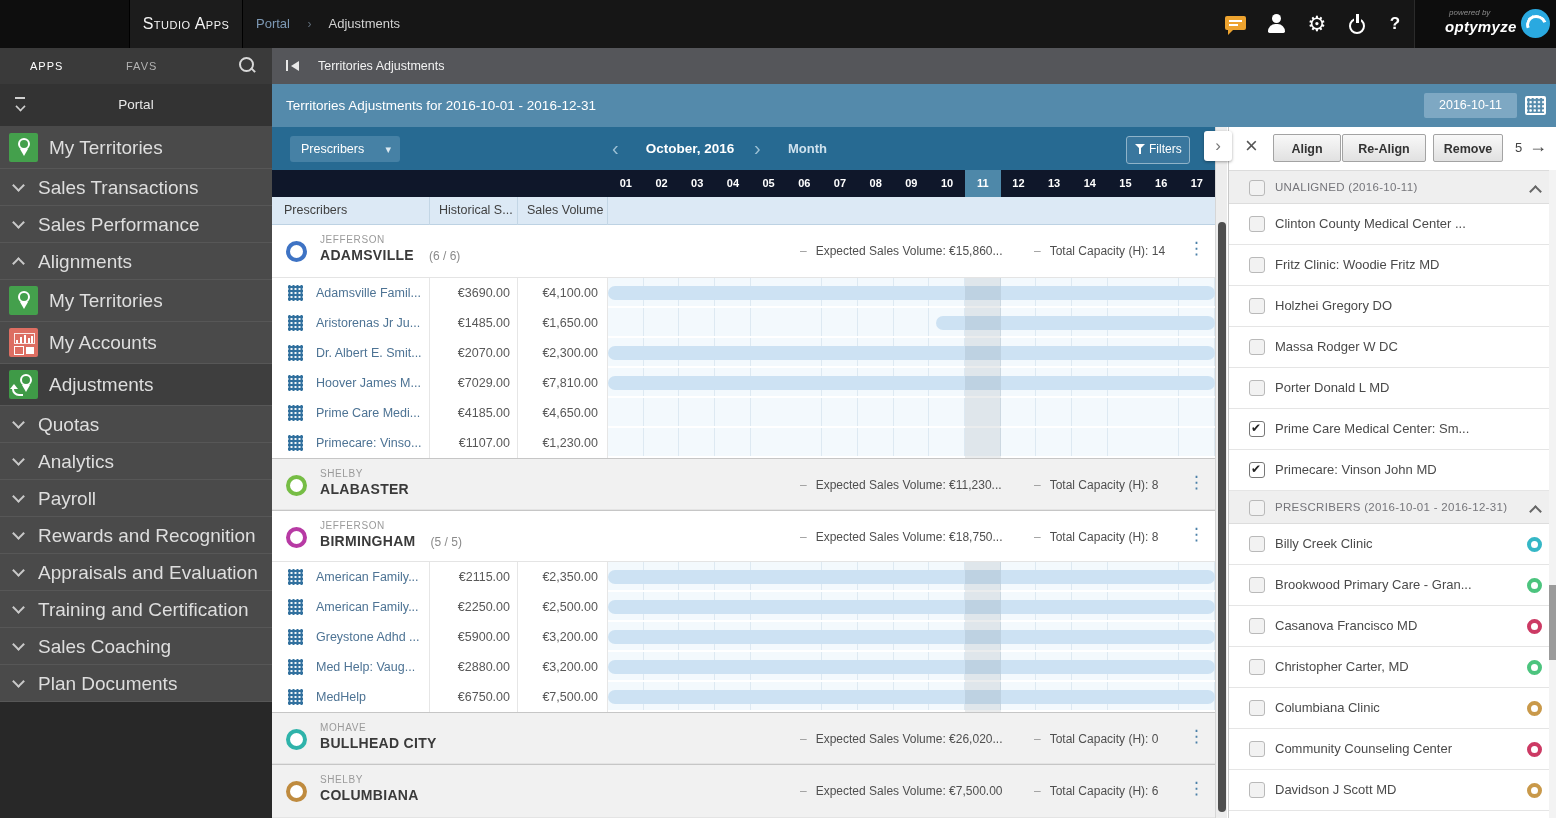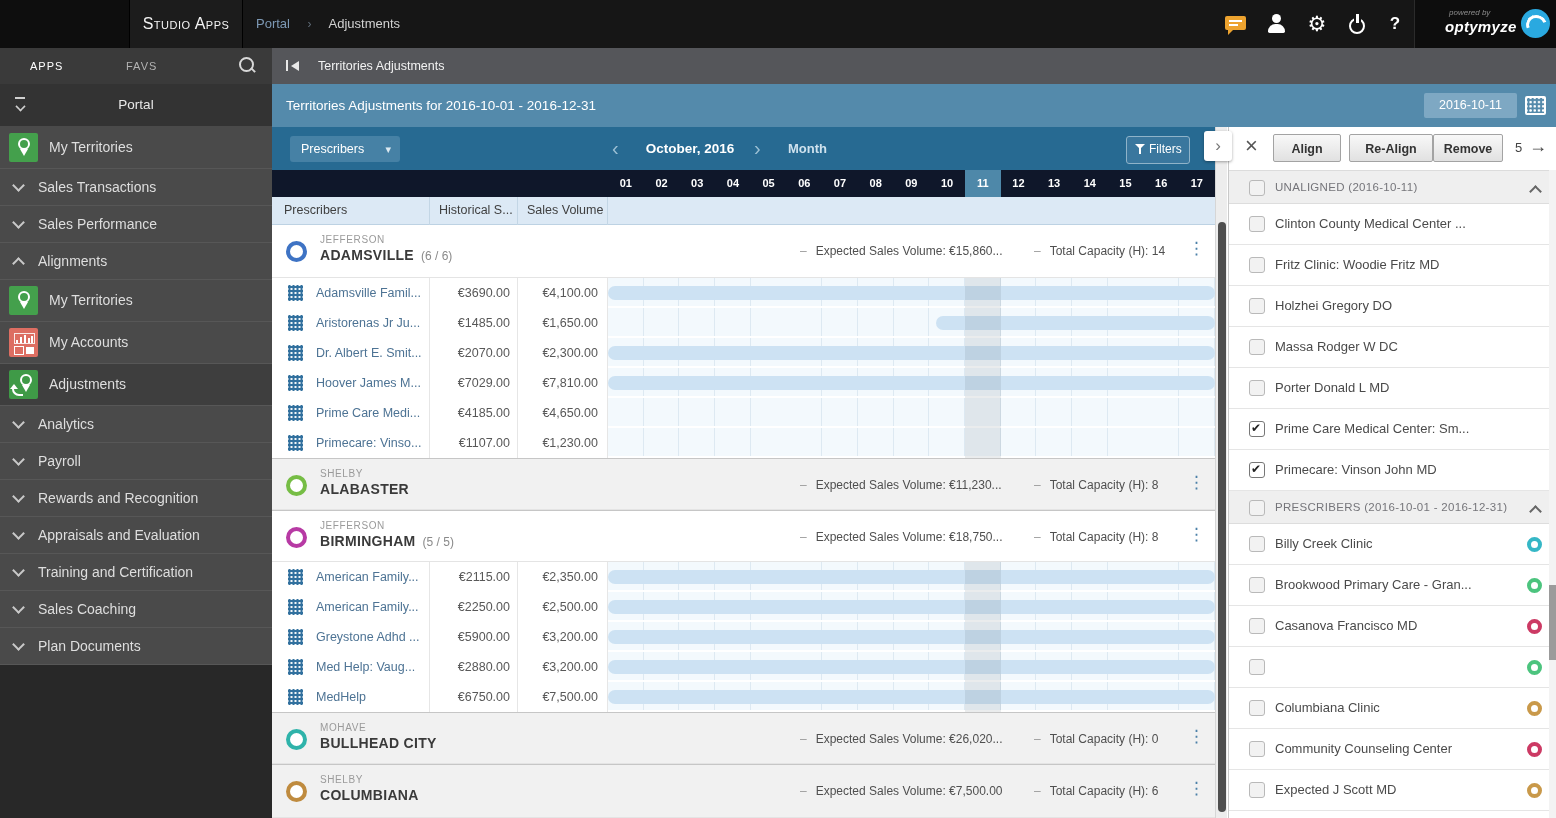--- a/index.html
+++ b/index.html
@@ -51,21 +51,21 @@
   .sidebar{position:absolute;left:0;top:84px;width:272px;height:734px;background:#282828;}
   .sd-header{position:relative;height:42px;background:#333;border-bottom:1px solid #4a4a4a;}
   .sd-header .lbl{display:block;text-align:center;line-height:42px;color:#e8e8e8;font-size:13.5px;}
   .ic-collapseall{position:absolute;left:13px;top:13px;width:14px;height:14px;}
   .ic-collapseall::before{content:'';position:absolute;left:2px;top:0;width:10px;height:2px;background:#cfcfcf;}
   .ic-collapseall::after{content:'';position:absolute;left:3px;top:5px;width:7px;height:7px;border-right:2px solid #cfcfcf;border-bottom:2px solid #cfcfcf;transform:rotate(45deg) scale(.8);}
   .sd-item{position:relative;background:#4a4a4a;border-bottom:1px solid #575757;color:#dedede;cursor:pointer;}
   .sd-item.group{height:36px;line-height:37px;}
   .sd-item.app{height:41px;line-height:41px;}
   .sd-item.selected{background:#3e3e3e;}
-  .sd-item .txt{position:absolute;left:49px;top:0;font-size:14px;}
+  .sd-item .txt{position:absolute;left:49px;top:0;font-size:19px;}
   .sd-item.group .txt{left:38px;}
   .chev{position:absolute;left:14px;width:7px;height:7px;border-right:2px solid #c9c9c9;border-bottom:2px solid #c9c9c9;}
   .chev.down{top:12px;transform:rotate(45deg);}
   .chev.up{top:16px;transform:rotate(-135deg);}
   .sd-ico{position:absolute;left:9px;top:6px;width:29px;height:29px;border-radius:2px;}
   .sd-ico.terr{background:#44a04c;}
   .sd-ico.terr::before{content:'';position:absolute;left:9px;top:5px;width:8px;height:8px;border:2px solid #fff;border-radius:50%;}
   .sd-ico.terr::after{content:'';position:absolute;left:10.5px;top:16px;border-left:4px solid transparent;border-right:4px solid transparent;border-top:7px solid #fff;}
   .sd-ico.acct{background:#dd6e62;}
   .sd-ico.acct::before{content:'';position:absolute;left:5px;top:5px;width:19px;height:9px;background:
@@ -116,21 +116,21 @@
   .ch.c3{left:246px;width:90px;padding-left:9px;}
 
   
   .gridbody{position:absolute;left:272px;top:225px;width:943px;height:593px;background:#fff;overflow:hidden;}
   .g-row{position:relative;border-top:1px solid #c6c6c6;border-bottom:1px solid #e4e4e4;box-sizing:border-box;background:#fff;cursor:pointer;}
   .g-row:first-child{border-top:none;}
   .g-row.gray{background:#f1f1f1;}
   .donut{position:absolute;left:14px;top:16px;width:13px;height:13px;border:4px solid #888;border-radius:50%;background:#fff;}
   .g-region{position:absolute;left:48px;top:9px;font-size:10px;color:#9a9a9a;letter-spacing:.6px;text-align:center;}
   .g-city{position:absolute;left:48px;top:22px;font-size:14px;font-weight:bold;color:#3a3a3a;letter-spacing:.3px;}
-  .g-count{font-weight:normal;color:#8a8a8a;font-size:12px;margin-left:7px;letter-spacing:0;}
+  .g-count{font-weight:normal;color:#8a8a8a;font-size:12px;margin-left:15px;letter-spacing:0;}
   .g-exp{position:absolute;left:528px;top:19px;font-size:12px;color:#4f4f4f;}
   .g-cap{position:absolute;left:762px;top:19px;font-size:12px;color:#4f4f4f;}
   .dash{color:#9a9a9a;margin-right:9px;}
   .g-kebab{position:absolute;left:916px;top:13px;font-size:17px;color:#4b80a8;cursor:pointer;width:14px;text-align:center;}
 
   .sub-rows{position:relative;background:#fff;}
   .colline{position:absolute;top:0;bottom:0;width:1px;background:#e6e6e6;z-index:2;}
   .today-band{position:absolute;top:0;bottom:0;left:693px;width:35.7px;background:rgba(95,105,115,.13);z-index:5;}
   .s-row{position:relative;height:30px;}
   .bld{position:absolute;left:16px;top:7px;width:15px;height:16px;background-color:#31709e;
@@ -145,21 +145,21 @@
   .scroll-main{position:absolute;left:1215px;top:127px;width:12px;height:691px;background:#ededed;border-left:1px solid #d6d6d6;box-sizing:border-box;}
   .scroll-main .thumb{position:absolute;left:2px;width:8px;top:95px;height:590px;background:#4f4f4f;border-radius:4px;cursor:pointer;}
 
   
   .rpanel{position:absolute;left:1228px;top:127px;width:328px;height:691px;background:#fff;border-left:1px solid #c9c9c9;box-sizing:border-box;}
   .rp-head{position:relative;height:43px;border-bottom:1px solid #dcdcdc;}
   .rp-close{position:absolute;left:16px;top:6px;font-size:22px;color:#555;cursor:pointer;}
   .rp-btn{position:absolute;top:7px;height:28px;background:linear-gradient(#f8f8f8,#e1e1e1);border:1px solid #a3a3a3;border-radius:2px;
           font-size:12.5px;font-weight:600;color:#333;text-align:center;line-height:27px;box-sizing:border-box;cursor:pointer;font-family:"Liberation Sans",sans-serif;}
   .rp-btn.b0{left:44px;width:68px;}
-  .rp-btn.b1{left:120px;width:84px;}
+  .rp-btn.b1{left:113px;width:84px;}
   .rp-btn.b2{left:204px;width:70px;}
   .rp-count{position:absolute;left:286px;top:13px;font-size:13px;color:#444;}
   .rp-arrow{position:absolute;left:300px;top:9px;font-size:18px;color:#444;cursor:pointer;}
   .rp-sect{position:relative;height:32px;background:#efefef;border-bottom:1px solid #ddd;cursor:pointer;}
   .rp-sect .lbl{position:absolute;left:46px;top:0;line-height:32px;font-size:11.5px;color:#75757a;letter-spacing:.3px;}
   .rp-sect .cb{top:9px;}
   .rp-sect .chev{left:auto;right:16px;border-color:#666;}
   .rp-item{position:relative;height:40px;border-bottom:1px solid #e5e5e5;background:#fff;}
   .rp-item .lbl{position:absolute;left:46px;top:0;line-height:40px;font-size:13px;color:#4a4a4a;cursor:pointer;}
   .cb{position:absolute;left:20px;width:14px;height:14px;background:#f2f2f2;border:1px solid #b9b9b9;border-radius:3px;cursor:pointer;}
@@ -237,20 +237,24 @@
       <span class="txt">My Accounts</span>
     </div>
     <div class="sd-item app selected">
       <span class="sd-ico adj">
           <span class="swish"></span>
         </span>
       <span class="txt">Adjustments</span>
     </div>
     <div class="sd-item group">
       <span class="chev down"></span>
+      <span class="txt">Quotas</span>
+    </div>
+    <div class="sd-item group">
+      <span class="chev down"></span>
       <span class="txt">Analytics</span>
     </div>
     <div class="sd-item group">
       <span class="chev down"></span>
       <span class="txt">Payroll</span>
     </div>
     <div class="sd-item group">
       <span class="chev down"></span>
       <span class="txt">Rewards and Recognition</span>
     </div>
@@ -542,35 +546,36 @@
       <span class="lbl">Brookwood Primary Care - Gran...</span>
       <span class="rp-dot" style="border-color: rgb(76, 196, 126);"></span>
     </div>
     <div class="rp-item">
       <span class="cb"></span>
       <span class="lbl">Casanova Francisco MD</span>
       <span class="rp-dot" style="border-color: rgb(204, 58, 100);"></span>
     </div>
     <div class="rp-item">
       <span class="cb"></span>
+      <span class="lbl">Christopher Carter, MD</span>
       <span class="rp-dot" style="border-color: rgb(76, 196, 126);"></span>
     </div>
     <div class="rp-item">
       <span class="cb"></span>
       <span class="lbl">Columbiana Clinic</span>
       <span class="rp-dot" style="border-color: rgb(201, 153, 74);"></span>
     </div>
     <div class="rp-item">
       <span class="cb"></span>
       <span class="lbl">Community Counseling Center</span>
       <span class="rp-dot" style="border-color: rgb(204, 58, 100);"></span>
     </div>
     <div class="rp-item">
       <span class="cb"></span>
-      <span class="lbl">Expected J Scott MD</span>
+      <span class="lbl">Davidson J Scott MD</span>
       <span class="rp-dot" style="border-color: rgb(201, 153, 74);"></span>
     </div>
     <div class="rp-item">
 
       <span class="lbl">Davis David DO</span>
 
     </div>
 
     <div class="scroll-rp">
         <div class="thumb"></div>

